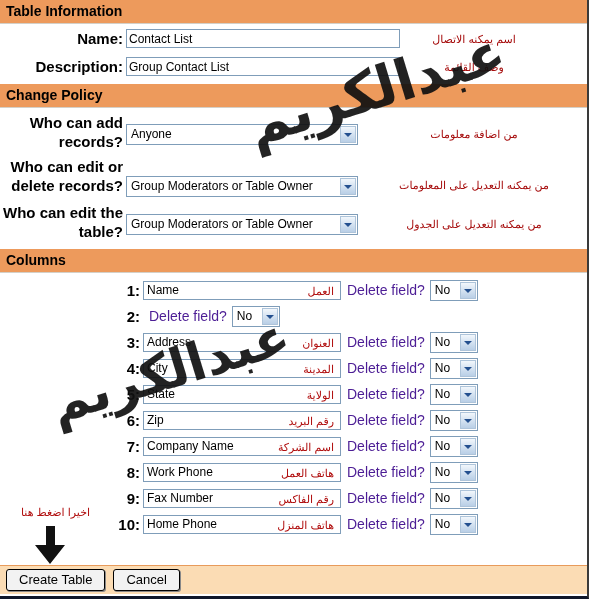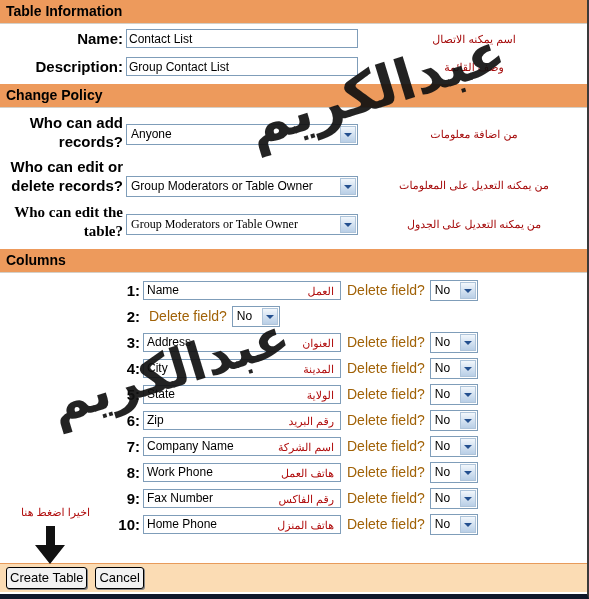--- a/index.html
+++ b/index.html
@@ -9,21 +9,21 @@
   }
   body {
     font-family: "Liberation Sans", sans-serif;
     -webkit-font-smoothing: none;
   }
   #page {
     position: relative;
     width: 589px;
     height: 599px;
     background: #ffffff;
-    border-bottom: 5px solid #0f172a;
+    border-bottom: 3px solid #0f172a;
     border-right: 2px solid #3a3a3a;
     box-sizing: border-box;
     overflow: hidden;
   }
 
   
   .section-bar {
     background: #ed9a5c;
     color: #000000;
     font-size: 14px;
@@ -77,21 +77,21 @@
     border: 1px solid #7f9db9;
     background: #ffffff;
     font-size: 12px;
     line-height: 17px;
     color: #000;
     padding: 0 2px;
     box-sizing: border-box;
     display: block;
     font-family: "Liberation Sans", sans-serif;
   }
-  .tinput.wide { width: 232px; }
+  .tinput.wide { width: 274px; }
 
   
   .xsel {
     position: relative;
     display: inline-block;
     height: 21px;
     border: 1px solid #7f9db9;
     background: #ffffff;
     box-sizing: border-box;
     vertical-align: top;
@@ -164,21 +164,21 @@
     position: absolute;
     right: 6px;
     top: 0;
     font-size: 11px;
     line-height: 18px;
     color: #b00d0d;
     direction: rtl;
   }
   .cdel {
     font-size: 14px;
-    color: #a16207;
+    color: #4c1d95;
     padding: 0 5px 0 6px;
     line-height: 20px;
     white-space: nowrap;
   }
 
   
   #footer {
     position: absolute;
     left: 0;
     right: 0;
@@ -191,21 +191,21 @@
     padding-left: 6px;
     box-sizing: border-box;
   }
   .btn {
     font-family: "Liberation Sans", sans-serif;
     font-size: 13px;
     color: #000;
     background: #f2f2f2;
     border: 1px solid #000000;
     border-radius: 3px;
-    padding: 2px 3px 3px;
+    padding: 2px 12px 3px;
     margin-right: 8px;
     box-shadow: 1px 1px 0 #888;
     line-height: 15px;
   }
 
   
   #click-note {
     position: absolute;
     left: 8px;
     top: 505px;
@@ -291,21 +291,21 @@
       <div class="flabel">Who can edit or delete records?</div>
       <div class="fctrl" style="padding-top:19px;">
         <div class="xsel sel-policy">
           <span class="xval">Group Moderators or Table Owner</span>
           <span class="xbtn"></span>
         </div>
       </div>
       <div class="fnote two-line" style="padding-top:21px;">من يمكنه التعديل على المعلومات</div>
     </div>
 
-    <div class="frow" style="padding-top:6px;font-family:Liberation Serif, serif;">
+    <div class="frow" style="padding-top:6px;">
       <div class="flabel">Who can edit the table?</div>
       <div class="fctrl" style="padding-top:11px;">
         <div class="xsel sel-policy">
           <span class="xval">Group Moderators or Table Owner</span>
           <span class="xbtn"></span>
         </div>
       </div>
       <div class="fnote" style="padding-top:14px;">من يمكنه التعديل على الجدول</div>
     </div>
   </div>

